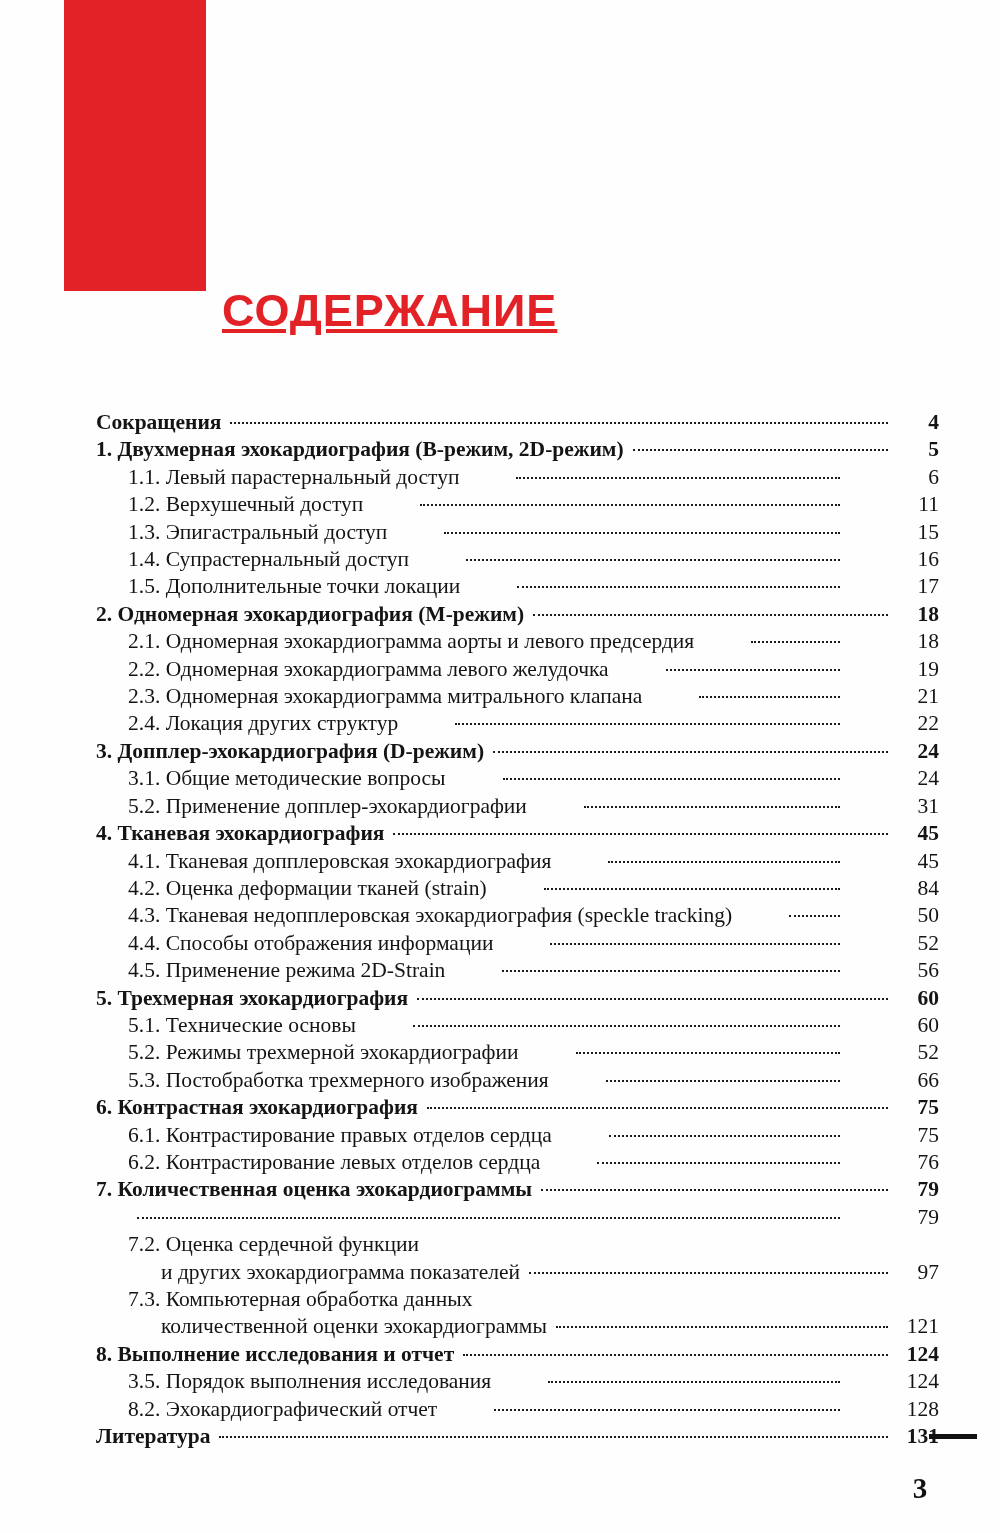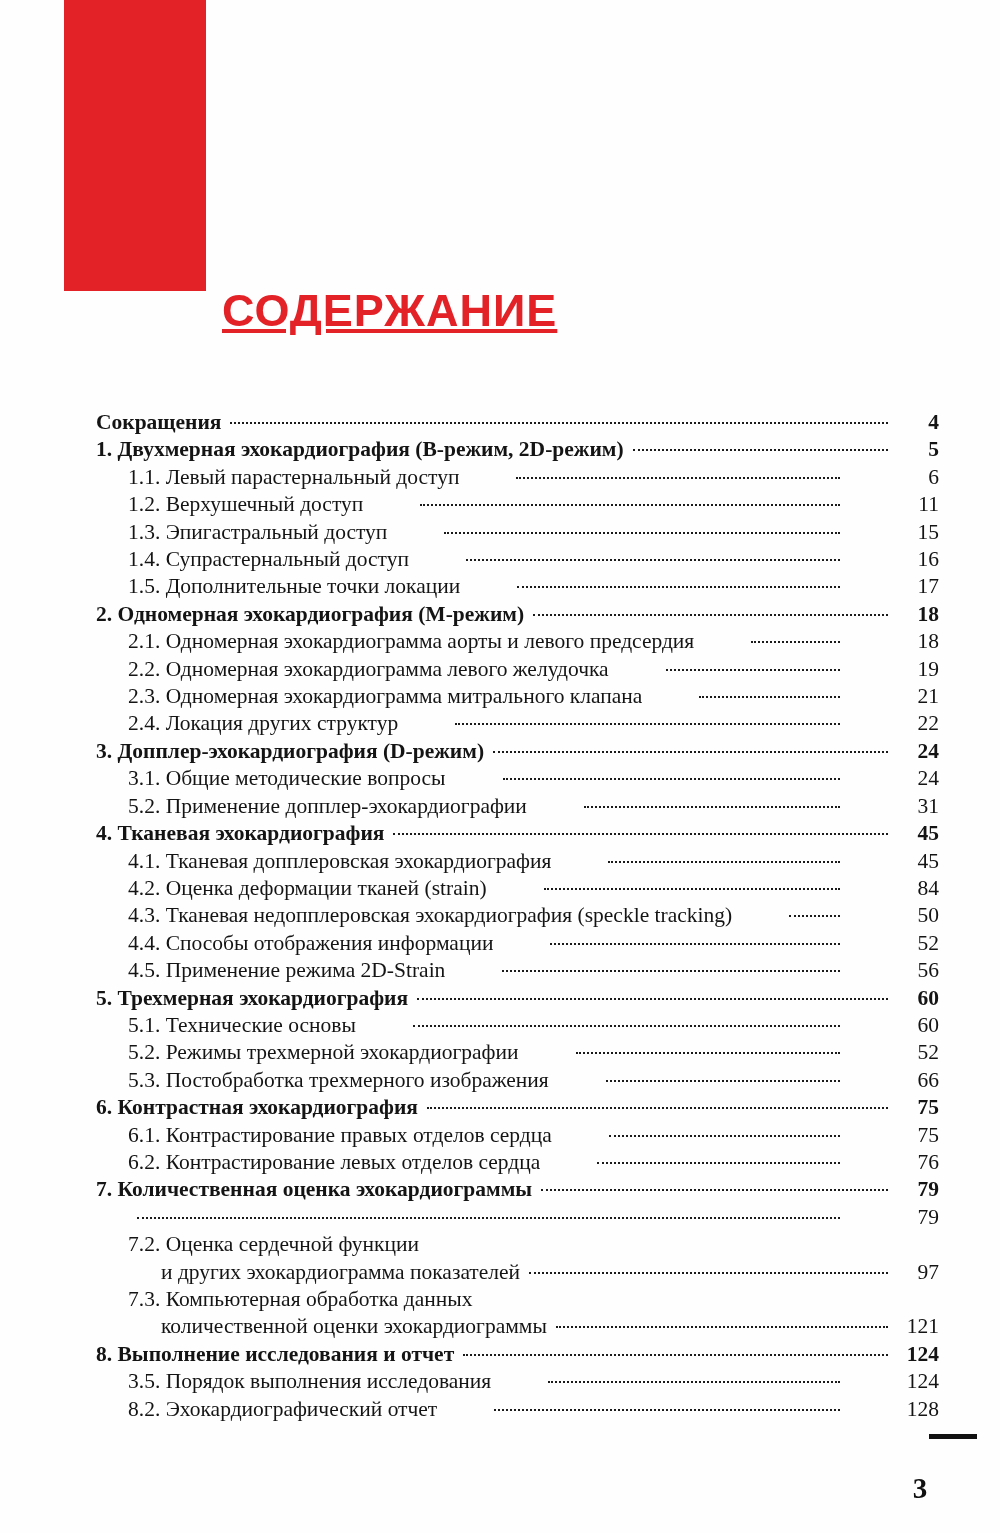--- a/index.html
+++ b/index.html
@@ -265,17 +265,22 @@
     <div class="row indent-1">
       <span class="txt">3.5. Порядок выполнения исследования</span>
       <span class="leader"></span>
       <span class="pg">124</span>
     </div>
     <div class="row indent-1">
       <span class="txt">8.2. Эхокардиографический отчет</span>
       <span class="leader"></span>
       <span class="pg">128</span>
     </div>
+    <div class="row indent-0 bold">
+      <span class="txt">Литература</span>
+      <span class="leader"></span>
+      <span class="pg">131</span>
+    </div>
   </div>
 
 <div class="edge-mark"></div>
 
 <div class="folio">3</div>
 
 </body></html>

